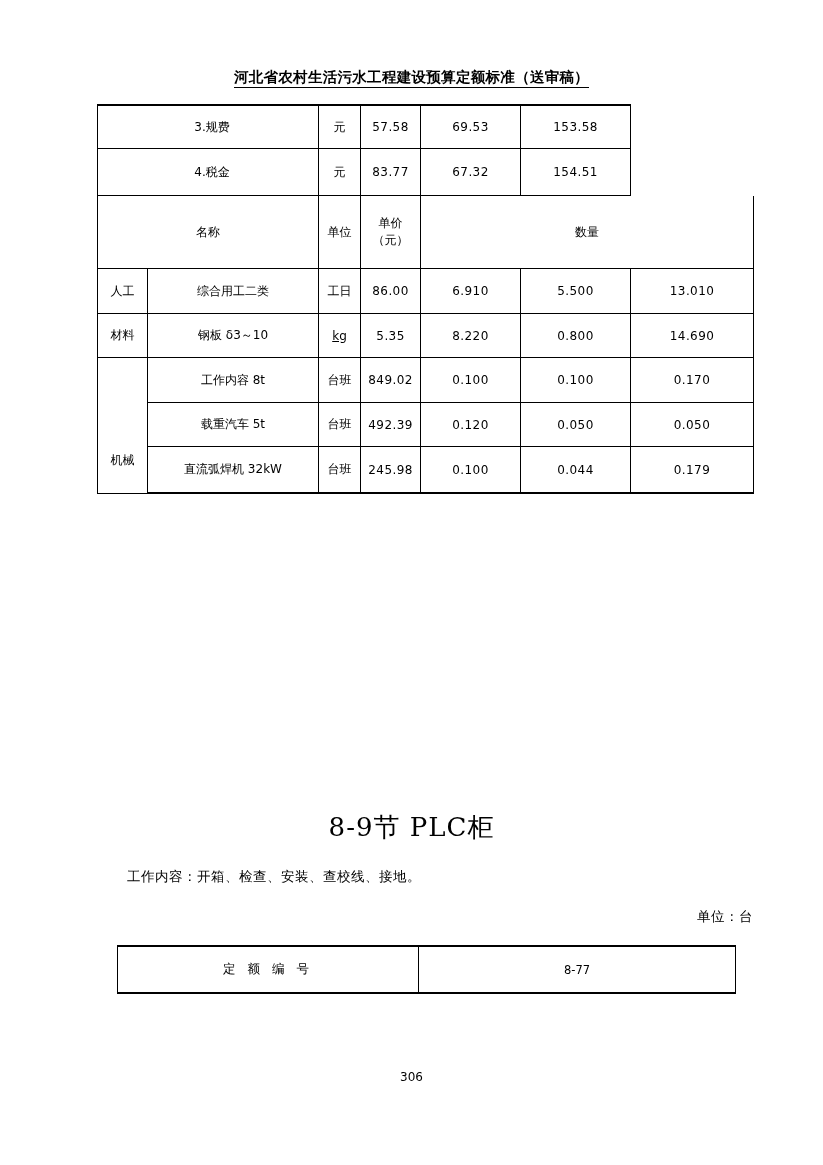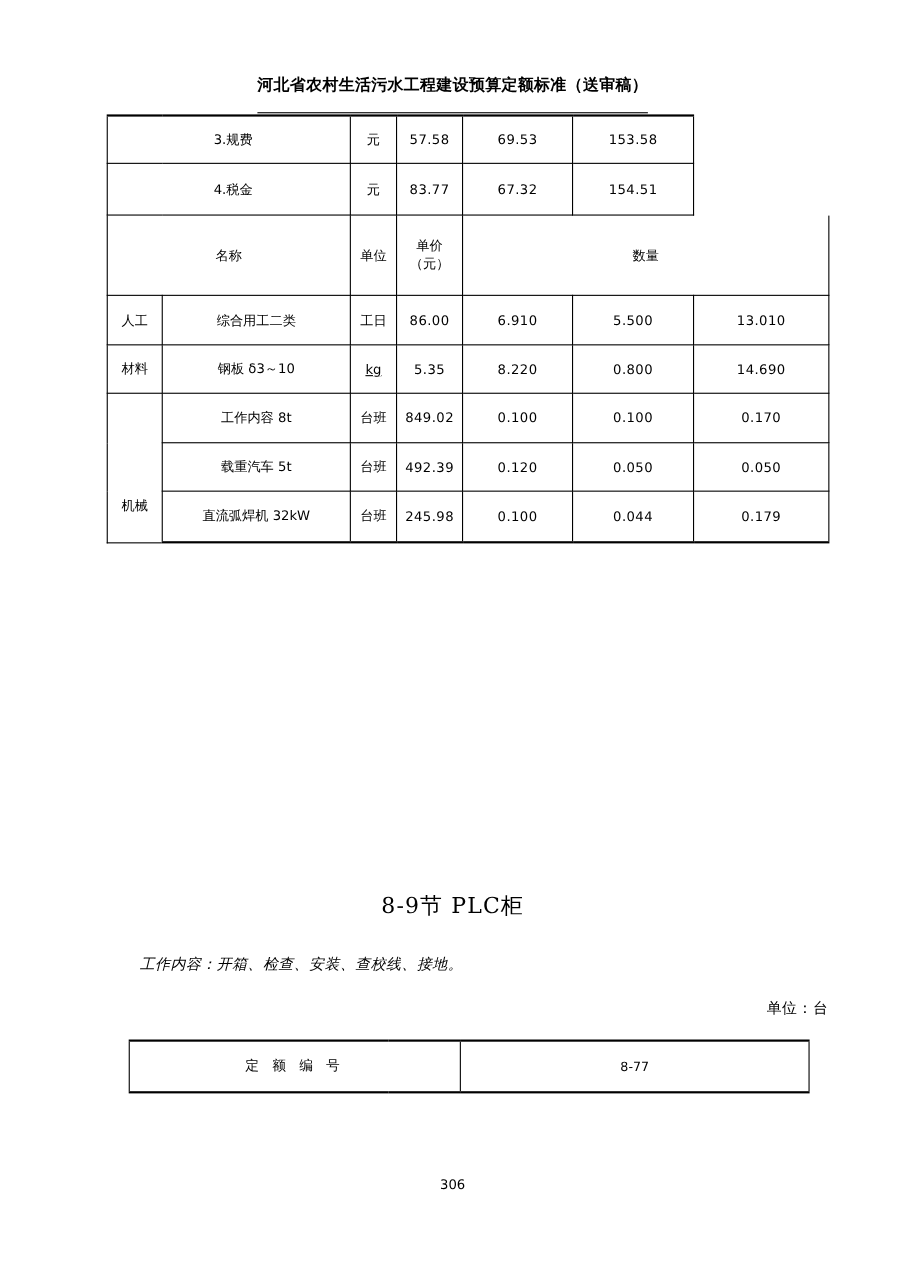--- a/index.html
+++ b/index.html
@@ -24,21 +24,21 @@
     left: 0;
     top: 68px;
     width: 823px;
     text-align: center;
     font-size: 14.5px;
     font-weight: bold;
     letter-spacing: 0.3px;
   }
   .doc-title span {
     border-bottom: 1px solid #000;
-    padding-bottom: 16px;
+    padding-bottom: 2px;
   }
 
   
   .table-top {
     position: absolute;
     left: 97px;
     top: 104px;
     width: 656px;
     border-collapse: collapse;
     table-layout: fixed;
@@ -75,33 +75,32 @@
   }
   .name-small { font-size: 11px; text-decoration: underline; }
 
   
   .section-heading {
     position: absolute;
     left: 0;
     top: 810px;
     width: 823px;
     text-align: center;
-    font-size: 20px;
+    font-size: 26px;
     font-family: "DejaVu Serif", "Liberation Serif", serif;
     letter-spacing: 1px;
   }
 
   
   .work-content {
     position: absolute;
     left: 127px;
     top: 868px;
     font-size: 13.5px;
     letter-spacing: 0.5px;
-    font-style: italic;
   }
 
   
   .unit-note {
     position: absolute;
     right: 70px;
     top: 908px;
     font-size: 13.5px;
     letter-spacing: 0.5px;
   }

